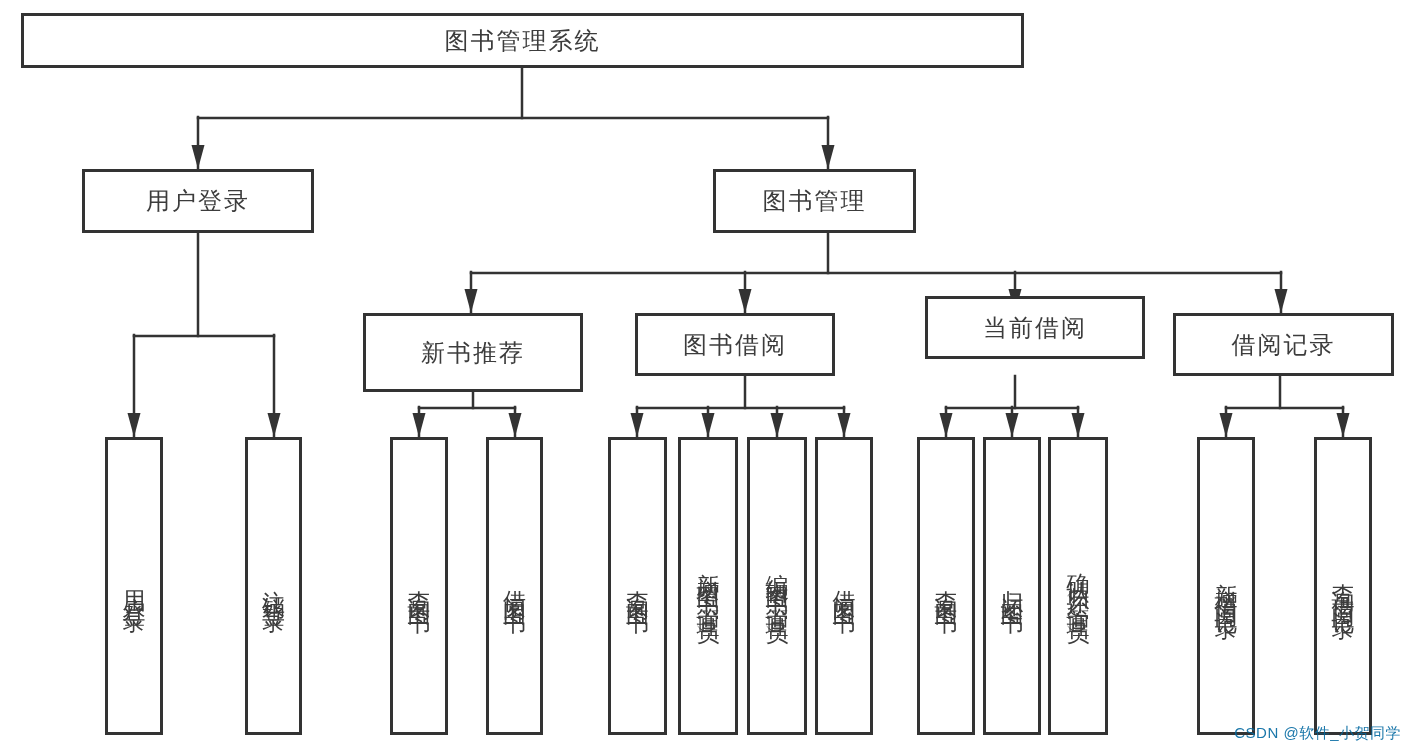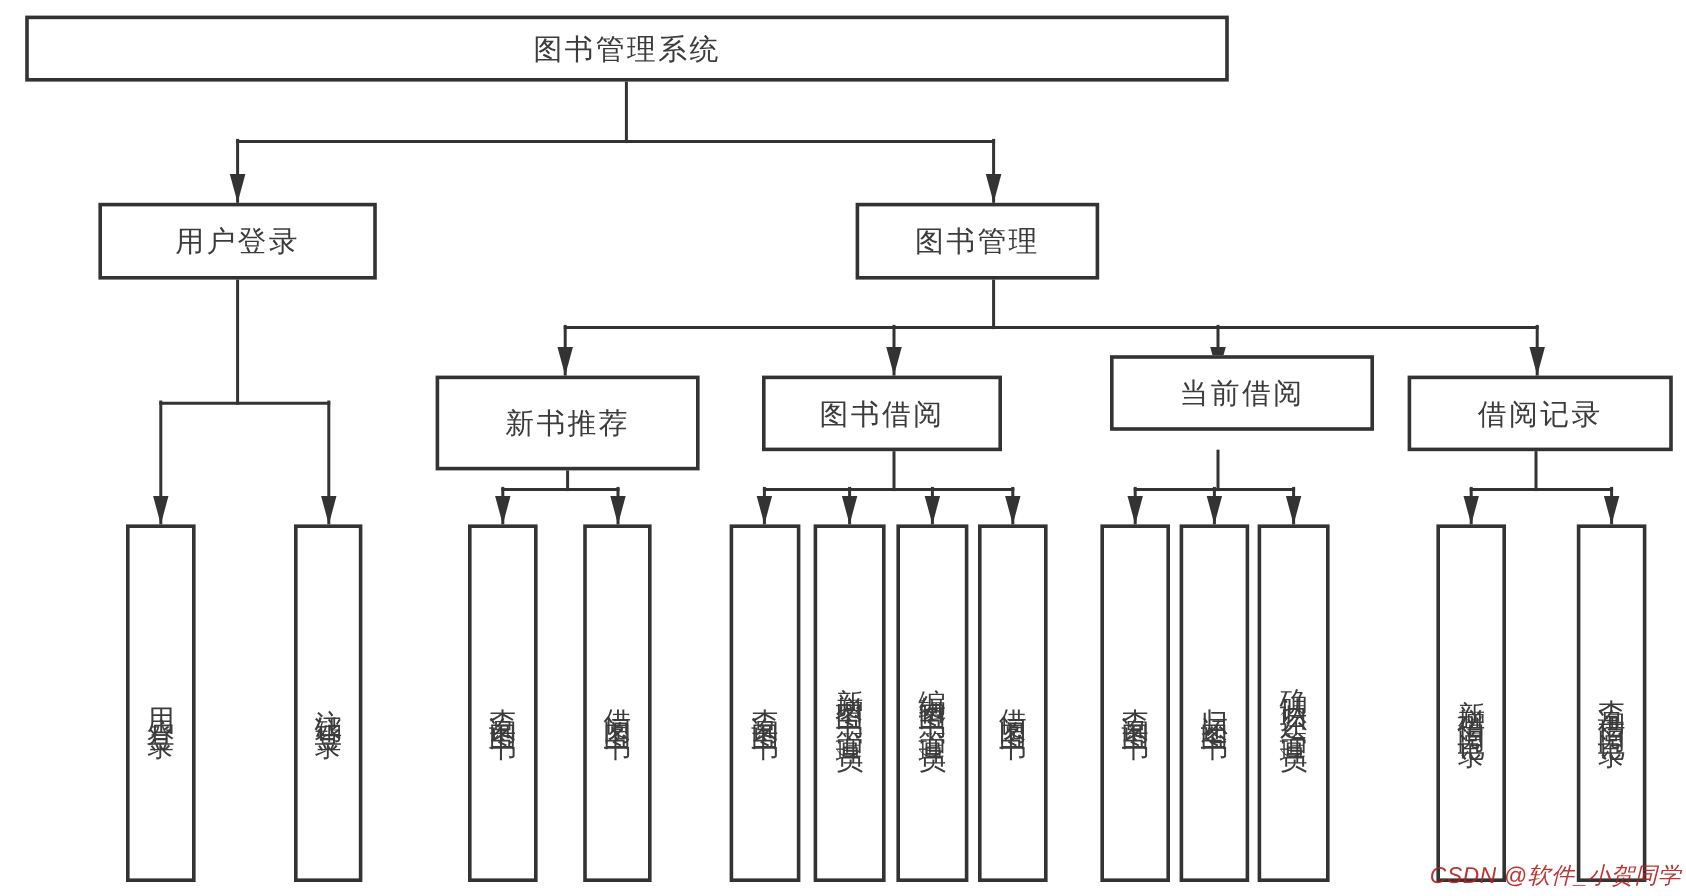--- a/index.html
+++ b/index.html
@@ -34,27 +34,26 @@
   .v-node span {
     writing-mode: vertical-rl;
     font-size: 23px;
     letter-spacing: 7px;
     line-height: 1;
   }
   .watermark {
     position: absolute;
     right: 4px;
     bottom: 4px;
-    font-size: 19px;
-    color: #b91c1c;
+    font-size: 15px;
+    color: #0369a1;
     letter-spacing: 0.5px;
     z-index: 5;
     opacity: 0.9;
     white-space: nowrap;
-    font-style: italic;
   }
 </style>
 </head>
 <body>
 
 <div class="canvas">
 
   <svg class="connectors" viewBox="0 0 1405 747" xmlns="http://www.w3.org/2000/svg">
     <defs>
       <marker id="arw" markerUnits="userSpaceOnUse" markerWidth="26" markerHeight="16" refX="24" refY="8" orient="auto">

